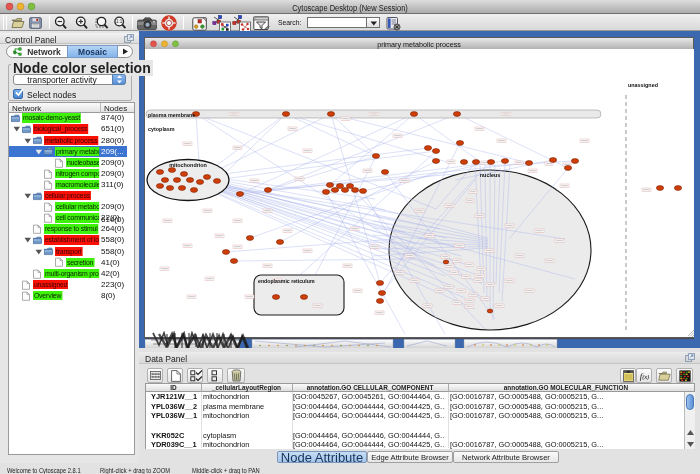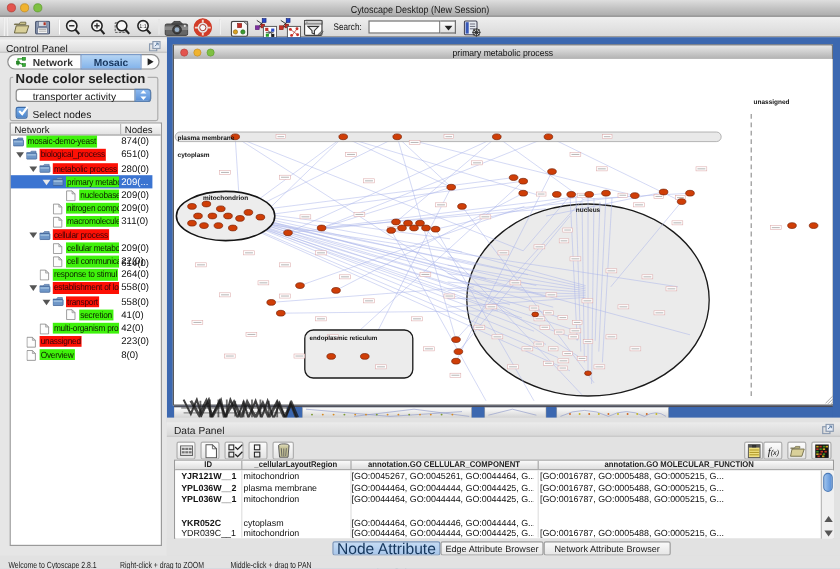--- a/index.html
+++ b/index.html
@@ -680,21 +680,21 @@
 <rect x="5.8" y="6" width="2.4" height="2.4" fill="#38b038" stroke="#1a7a1a" stroke-width="0.5"></rect>
 <rect x="0.6" y="4" width="2.4" height="2.4" fill="#2a8a2a" stroke="#1a7a1a" stroke-width="0.5"></rect>
 </svg>
 <div class="abs" style="left:24px;top:47px;width:40px;text-align:center;font-size:8.5px;font-weight:bold;color:#333;">Network</div>
 <div class="abs" style="left:67px;top:47px;width:51px;text-align:center;font-size:8.5px;font-weight:bold;color:#16365e;">Mosaic</div>
 <svg class="abs" style="left:122px;top:48px" width="7" height="7">
     <path d="M1,0.5 L6,3.5 L1,6.5 Z" fill="#222"></path>
   </svg>
 
 <div class="abs" style="left:8px;top:64px;width:124px;height:37px;border:1px solid #adadad;border-radius:2px;"></div>
-<div class="abs" style="left:11px;top:59.5px;background:#e6e6e6;padding:0 2px;font-size:11px;font-weight:bold;color:#222;">Node color selection</div>
+<div class="abs" style="left:11px;top:59.5px;background:#e6e6e6;padding:0 2px;font-size:14px;font-weight:bold;color:#222;">Node color selection</div>
 
 <div class="abs" style="left:13px;top:73.5px;width:113px;height:11.5px;background:#fff;border:1px solid #8a8a8a;border-radius:3px;"></div>
 <div class="abs" style="left:112px;top:73.5px;width:14px;height:11.5px;background:linear-gradient(#8ab8f0,#5a90d8);border:1px solid #5a80b0;border-radius:0 3px 3px 0;"></div>
 <svg class="abs" style="left:115.5px;top:75px" width="7" height="9">
     <path d="M3.5,0.2 L6,3 L1,3 Z" fill="#fff"></path>
     <path d="M3.5,8.3 L6,5.5 L1,5.5 Z" fill="#fff"></path>
   </svg>
 <div class="abs" style="left:13px;top:75px;width:98px;text-align:center;font-size:8.5px;color:#111;">transporter activity</div>
 
 <div class="abs" style="left:13px;top:89px;width:10px;height:10px;background:linear-gradient(#7ab0ec,#4a84cc);border:1px solid #3a6aa8;border-radius:2px;"></div>
@@ -986,21 +986,21 @@
 <span style="position:absolute;left:5px;width:49px;overflow:hidden;white-space:nowrap;font-weight:bold;">YLR295C</span>
 <span style="position:absolute;left:57px;width:87px;overflow:hidden;white-space:nowrap;">cytoplasm</span>
 <span style="position:absolute;left:147px;width:152px;overflow:hidden;white-space:nowrap;">[GO:0045263, GO:0044464, GO:0044455, G...</span>
   </div>
 <div style="position:absolute;left:146px;top:430.5px;width:538px;height:9.55px;font-size:7.4px;line-height:9.55px;color:#111;">
 <span style="position:absolute;left:5px;width:49px;overflow:hidden;white-space:nowrap;font-weight:bold;">YKR052C</span>
 <span style="position:absolute;left:57px;width:87px;overflow:hidden;white-space:nowrap;">cytoplasm</span>
 <span style="position:absolute;left:147px;width:152px;overflow:hidden;white-space:nowrap;">[GO:0044464, GO:0044446, GO:0044444, G...</span>
   </div>
 <div style="position:absolute;left:146px;top:440.1px;width:538px;height:9.55px;font-size:7.4px;line-height:9.55px;color:#111;">
-<span style="position:absolute;left:5px;width:49px;overflow:hidden;white-space:nowrap;font-weight:normal;">YDR039C__1</span>
+<span style="position:absolute;left:5px;width:49px;overflow:hidden;white-space:nowrap;font-weight:bold;">YDR039C__1</span>
 <span style="position:absolute;left:57px;width:87px;overflow:hidden;white-space:nowrap;">mitochondrion</span>
 <span style="position:absolute;left:147px;width:152px;overflow:hidden;white-space:nowrap;">[GO:0044464, GO:0044444, GO:0044425, G...</span>
 <span style="position:absolute;left:304px;width:232px;overflow:hidden;white-space:nowrap;">[GO:0016787, GO:0005488, GO:0005215, G...</span>
   </div>
 
 <div class="abs" style="left:684px;top:392.3px;width:10.5px;height:56.5px;background:#f0f0f0;border-left:1px solid #bbb;"></div>
 <div class="abs" style="left:685.5px;top:393.5px;width:8px;height:16px;background:linear-gradient(90deg,#9cc2ee,#5a90d8);border-radius:4px;border:0.5px solid #4a7ab8;"></div>
 <svg class="abs" style="left:685.5px;top:428px" width="9" height="20">
     <path d="M4.5,2 L8,7 L1,7 Z" fill="#555"></path>
     <path d="M4.5,19 L8,14 L1,14 Z" fill="#555"></path>

